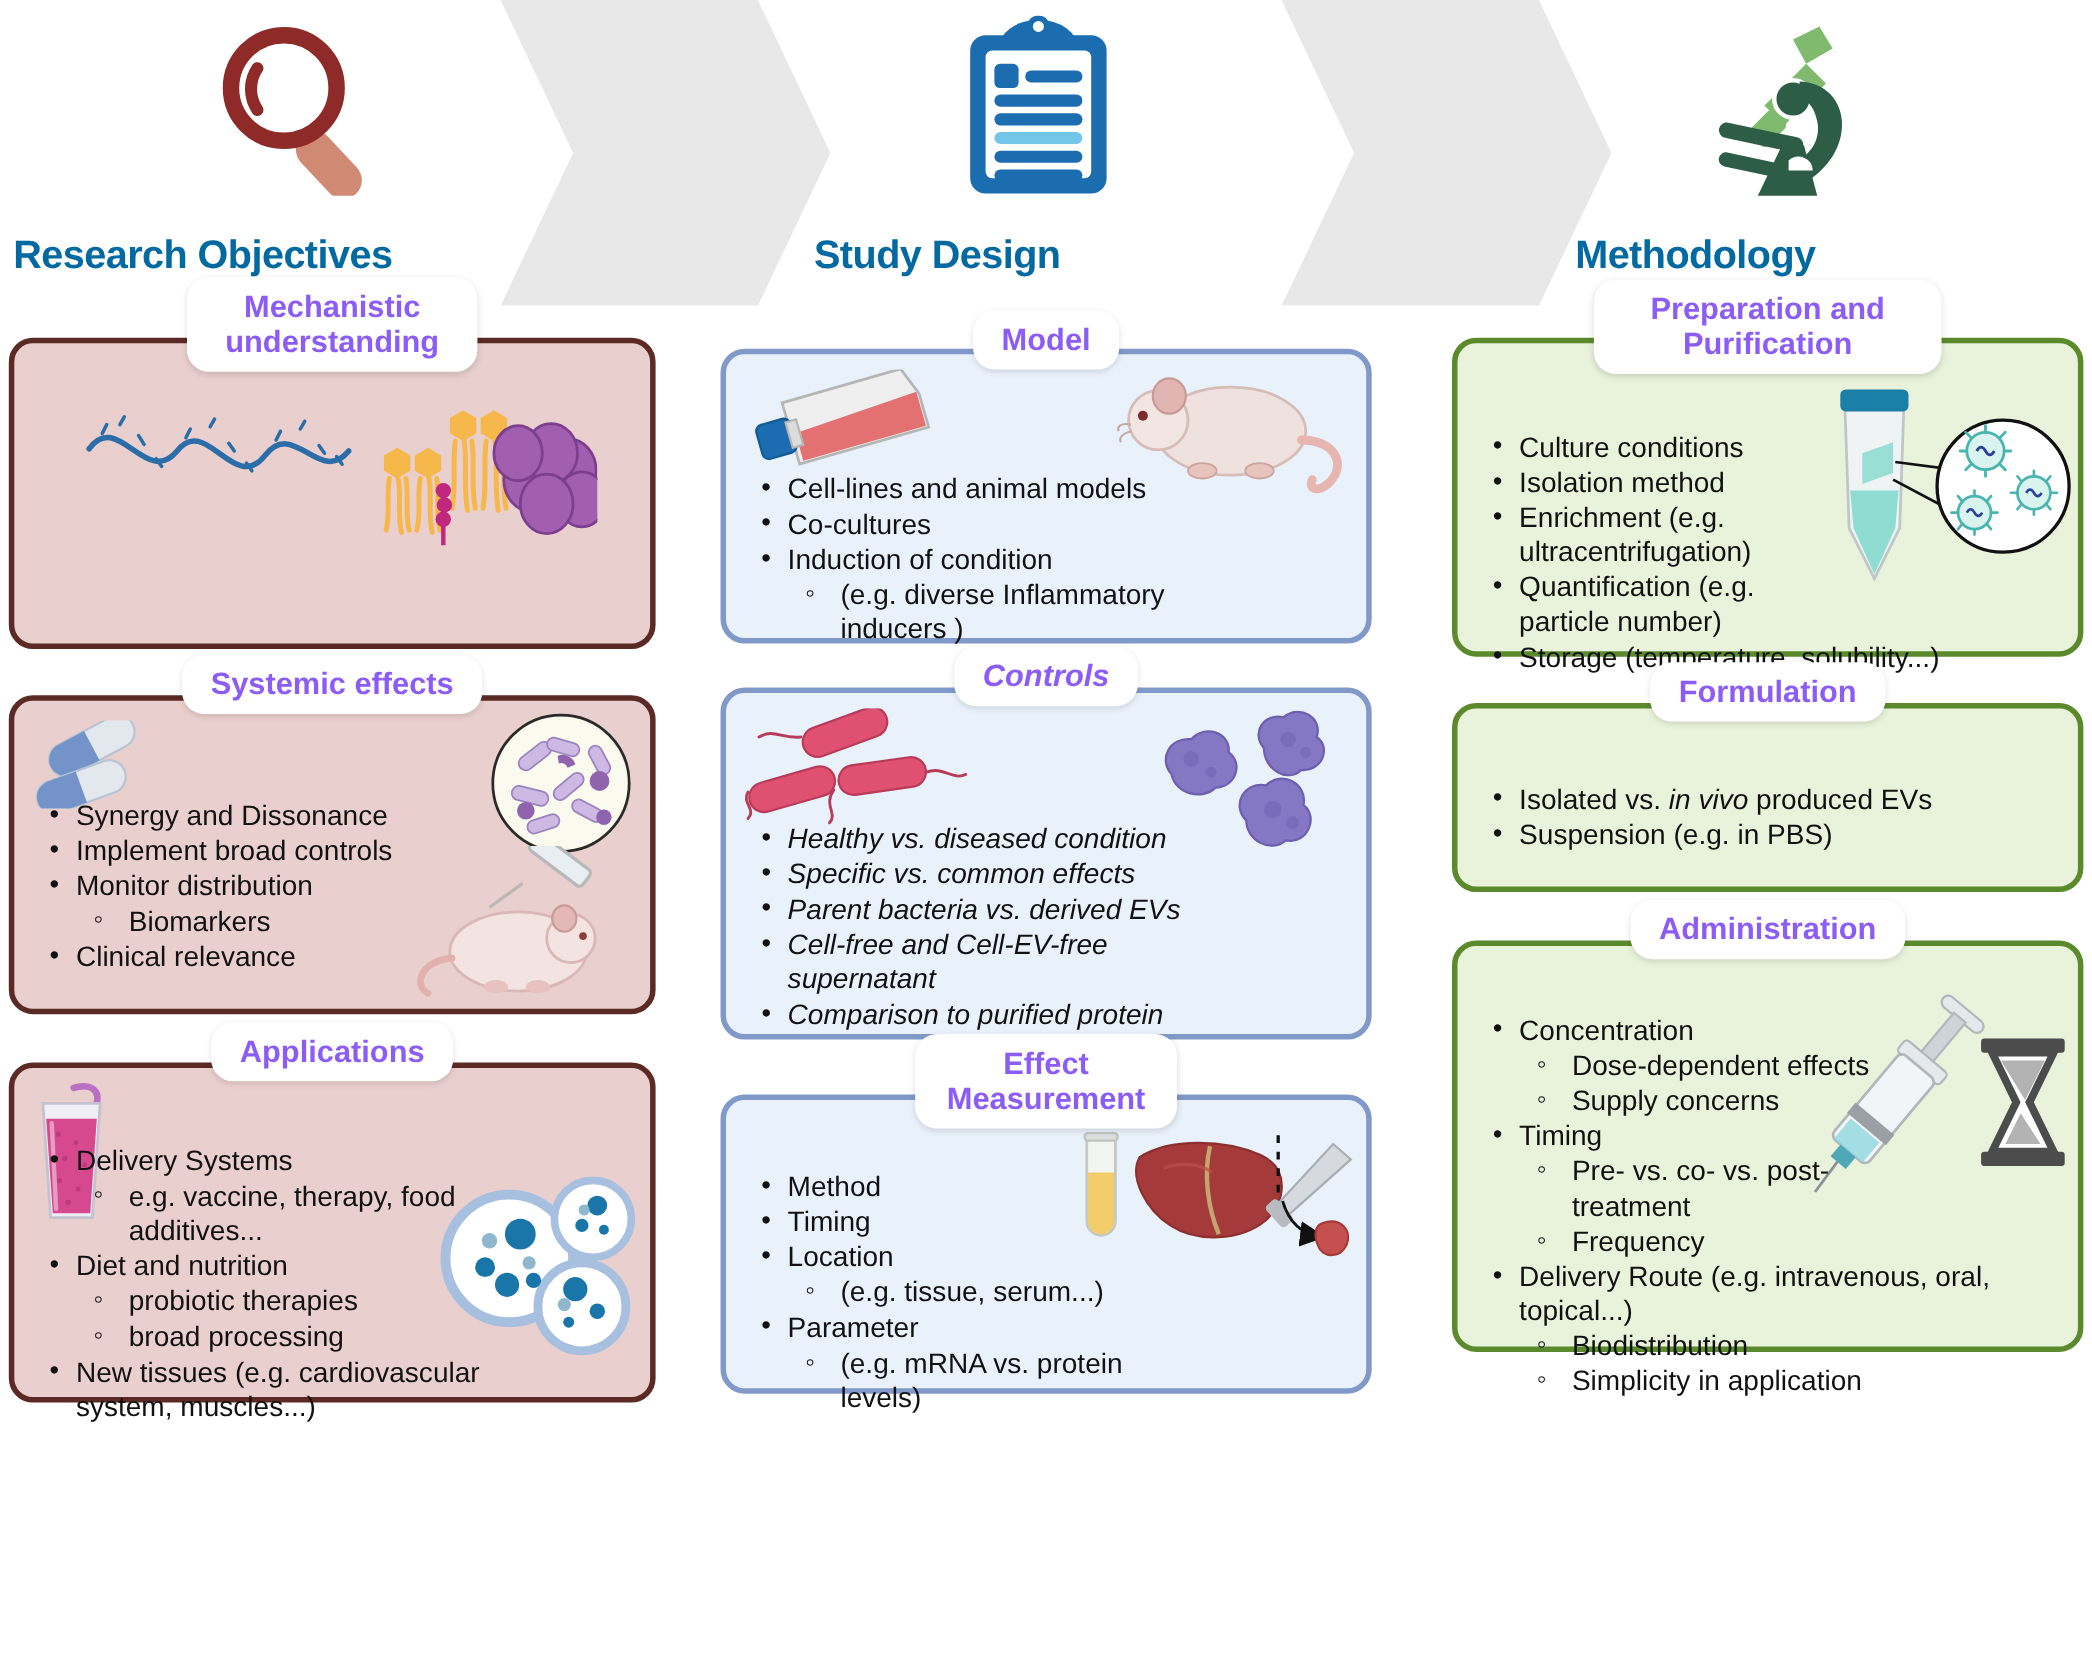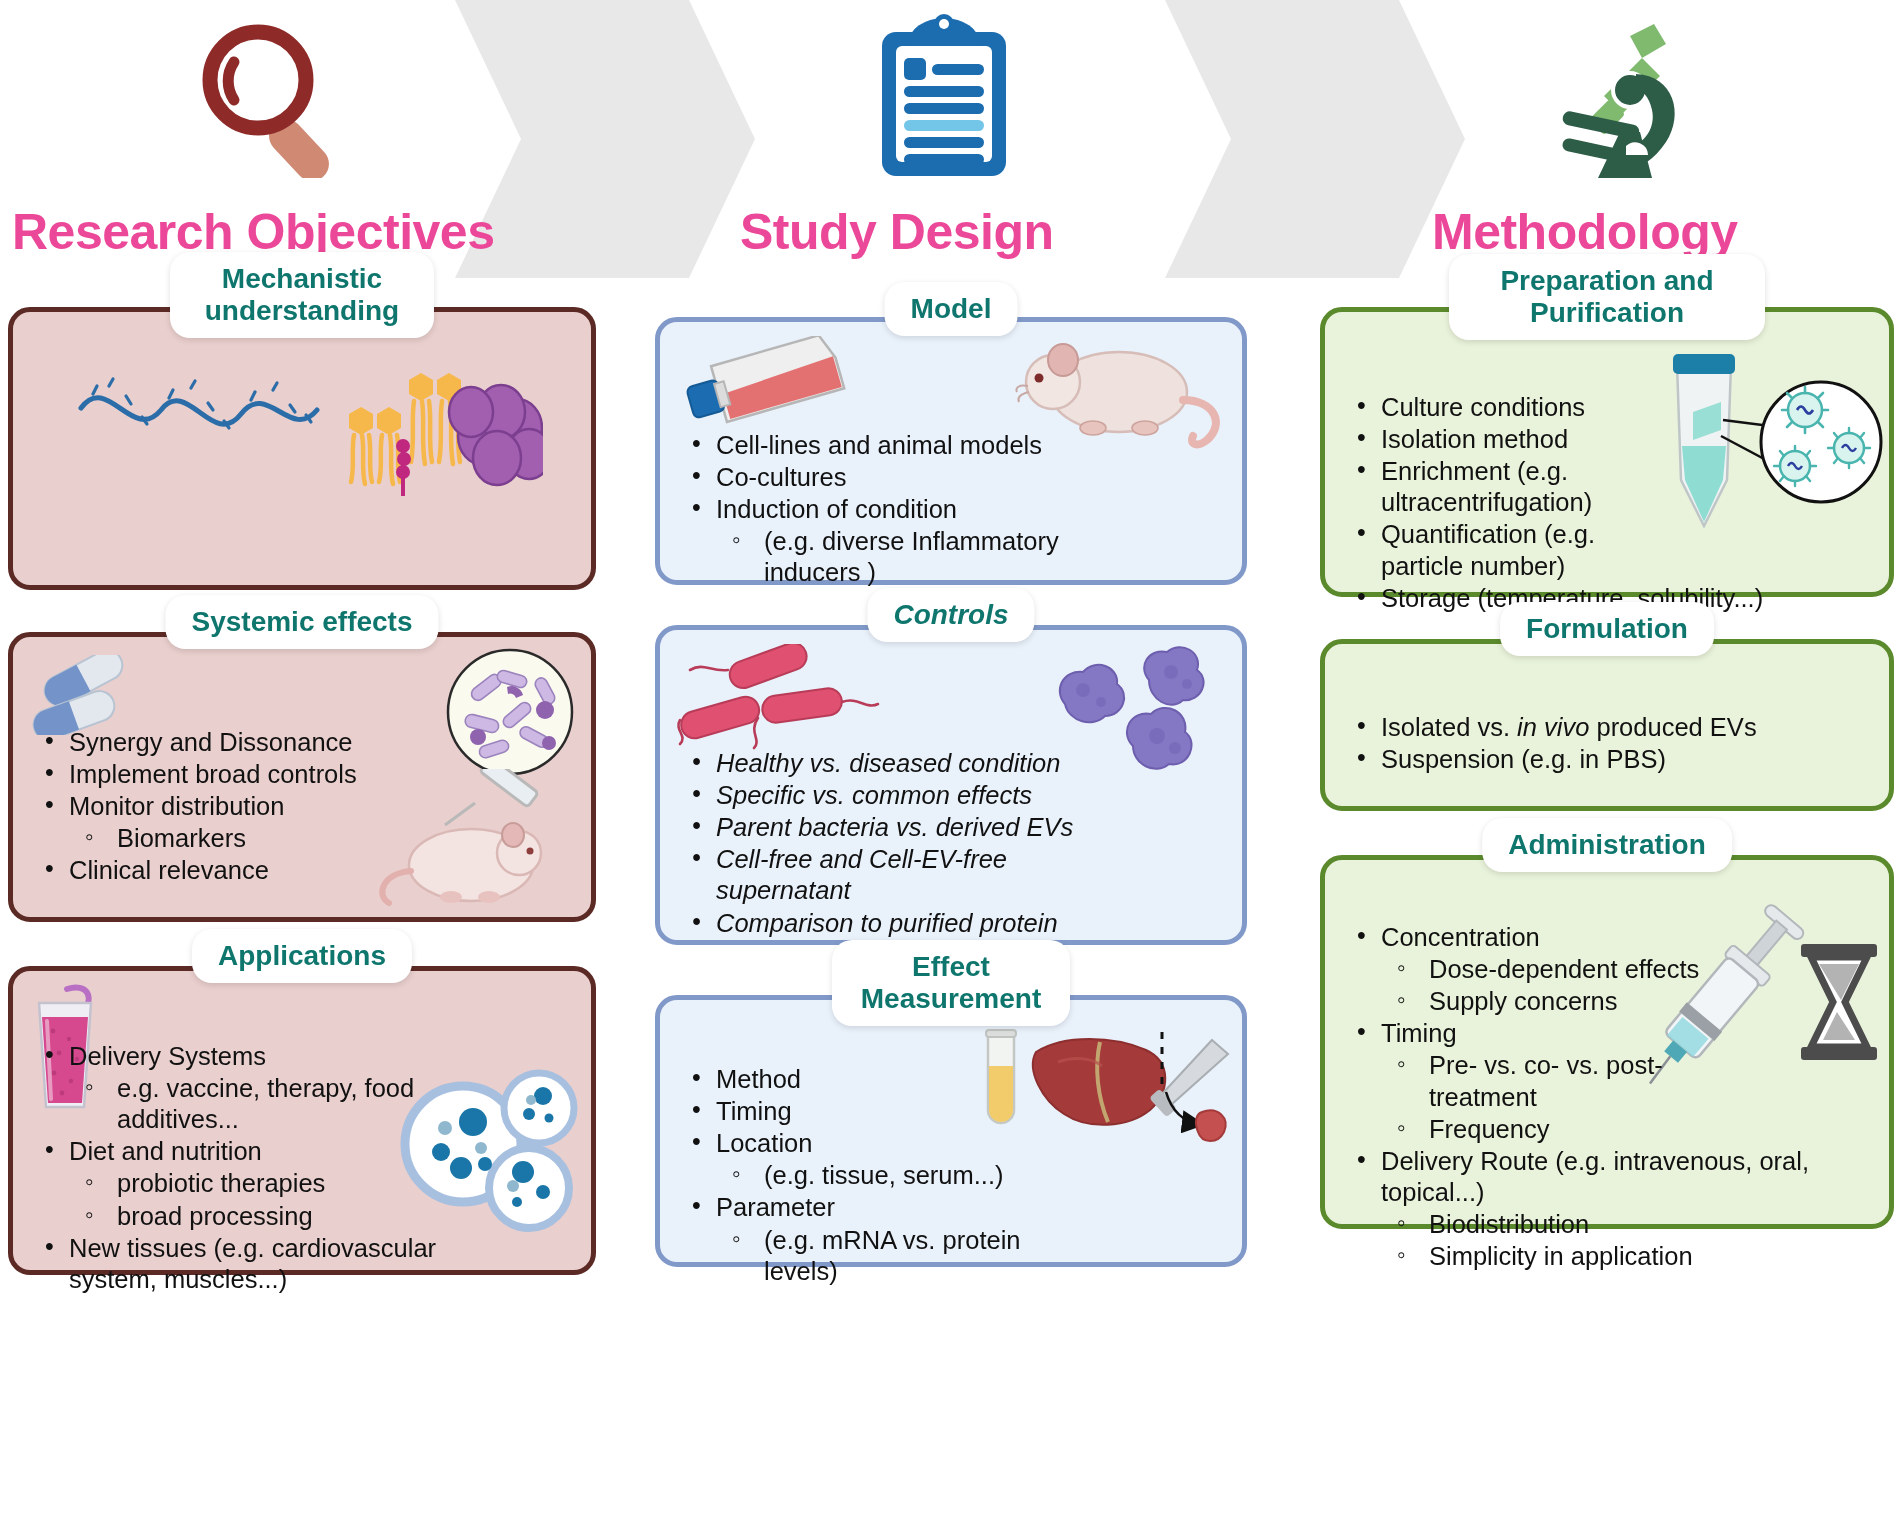--- a/index.html
+++ b/index.html
@@ -18,21 +18,21 @@
     position:absolute; top:0; height:278px;
     background:#e8e8e8;
     clip-path: polygon(0 0, 78% 0, 100% 50%, 78% 100%, 0 100%, 22% 50%);
   }
   .chev.c1 { left:455px; width:300px; }
   .chev.c2 { left:1165px; width:300px; }
 
   
   .col-title {
     position:absolute; top:232px;
-    font-size:50px; font-weight:bold; color:#ec4899;
+    font-size:36px; font-weight:bold; color:#0369a1;
     letter-spacing:-0.5px; white-space:nowrap;
     transform:translateY(-50%);
   }
   .col-title.t1 { left:12px; }
   .col-title.t2 { left:740px; }
   .col-title.t3 { left:1432px; }
 
   
   .hdr-icon { position:absolute; }
   .hdr-icon.i1 { left:190px; top:18px; width:160px; height:160px; }
@@ -55,21 +55,21 @@
   }
   .card.pink  { background:#e9cfcd; border-color:#5c2a25; border-width:5px; }
   .card.blue  { background:#e9f1fb; border-color:#8199c9; border-width:5px; }
   .card.green { background:#e9f2da; border-color:#5b8a2c; border-width:5px; }
 
   .card-title {
     position:absolute; left:50%; transform:translateX(-50%);
     background:#fff; border-radius:20px;
     box-shadow:0 2px 6px rgba(0,0,0,0.13);
     padding:11px 26px;
-    font-size:28px; font-weight:bold; color:#0f766e;
+    font-size:28px; font-weight:bold; color:#8b5cf6;
     text-align:center; line-height:1.15;
     white-space:nowrap; z-index:5;
   }
   .card-title.two-line { white-space:normal; width:auto; }
 
   
   .card-title.up   { top:-46px; }
   .card-title.up2  { top:-62px; }
 
   

